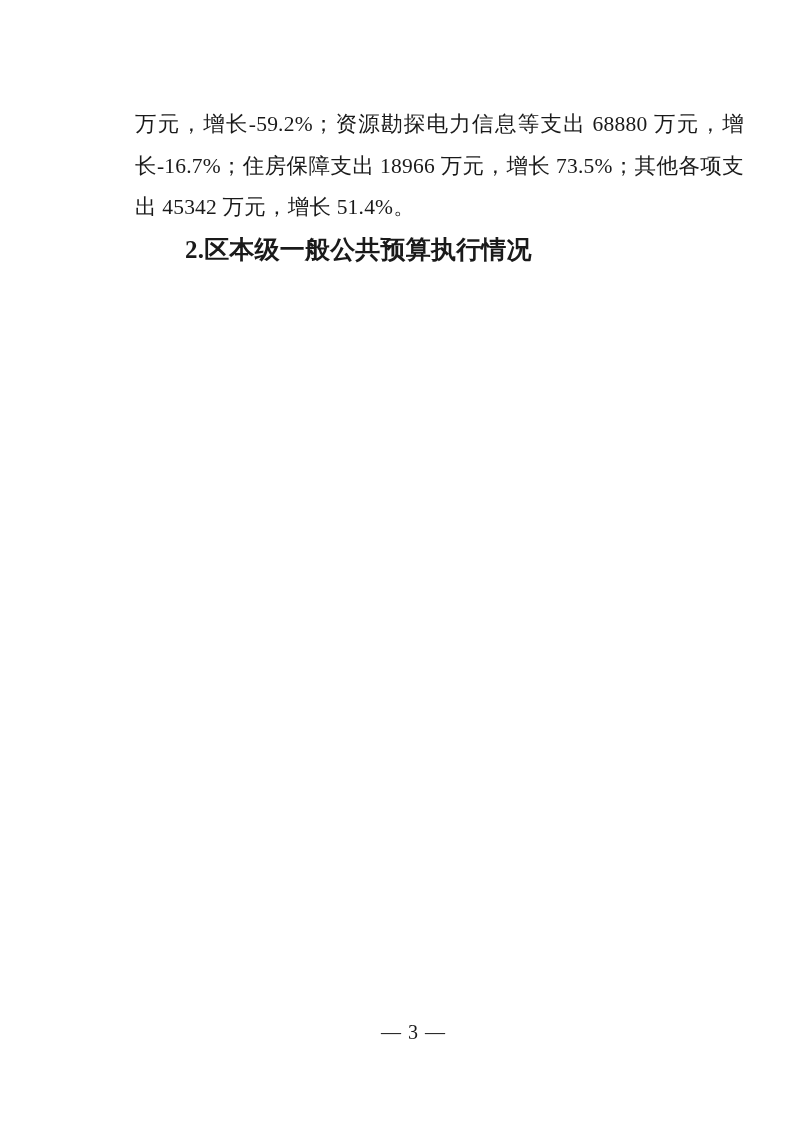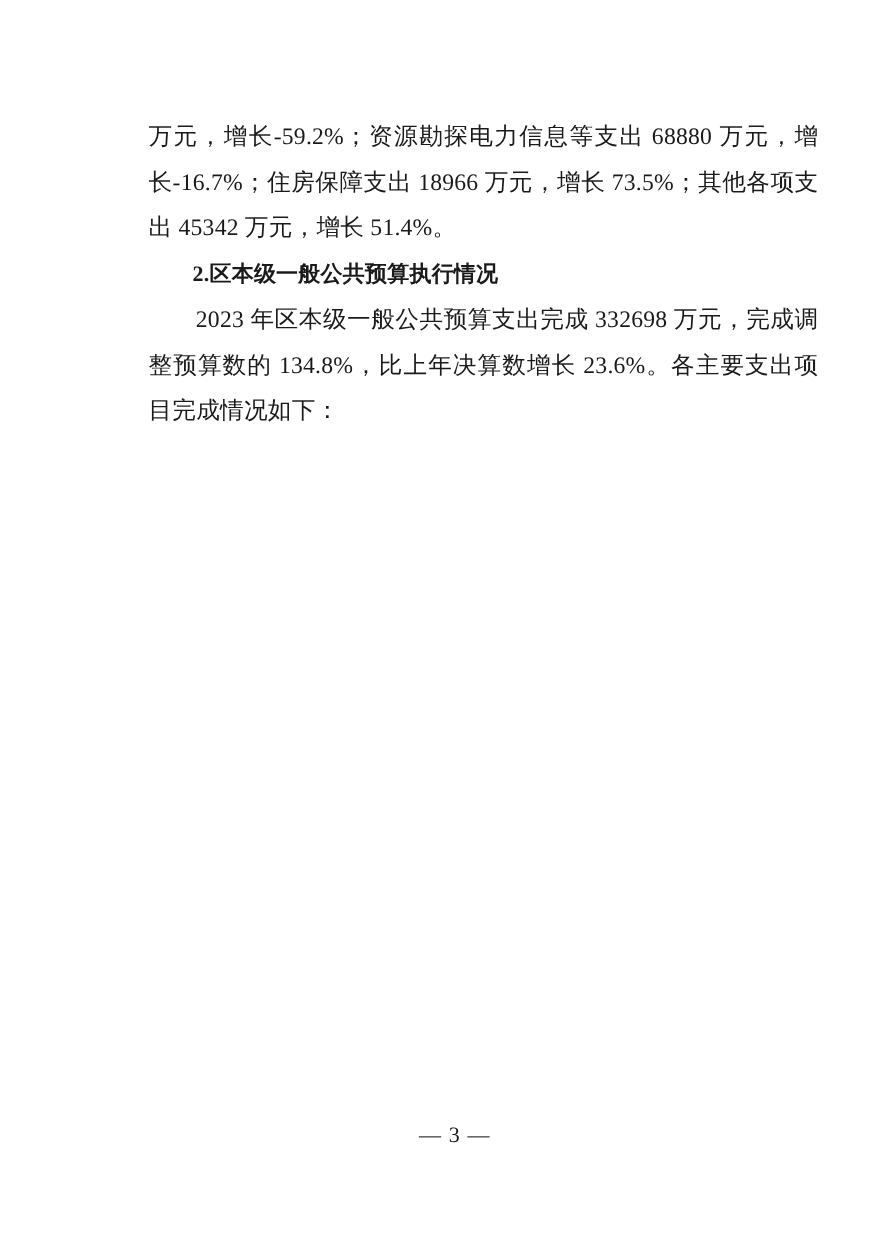--- a/index.html
+++ b/index.html
@@ -33,21 +33,21 @@
     line-height: 41.5px;
     text-align: justify;
     text-justify: inter-ideograph;
     letter-spacing: 0.2px;
     margin: 0;
   }
   .para.indent {
     text-indent: 2em;
   }
   .heading {
-    font-size: 20px;
+    font-size: 25px;
     line-height: 41.5px;
     font-weight: bold;
     text-indent: 2em;
     margin: 0;
     letter-spacing: 0.2px;
   }
   .page-number {
     position: absolute;
     left: 0;
     right: 0;
@@ -60,16 +60,15 @@
     padding-right: 52px;
   }
 </style>
 </head>
 <body>
 
 <div class="page">
   <div class="doc-body">
     <p class="para">万元，增长-59.2%；资源勘探电力信息等支出 68880 万元，增长-16.7%；住房保障支出 18966 万元，增长 73.5%；其他各项支出 45342 万元，增长 51.4%。</p>
     <p class="heading">2.区本级一般公共预算执行情况</p>
-    <p class="para indent">2023 年区本级一般公共预算支出完成 332698 万元，完成调整预算数的 134.8%，比上年决算数增长 23.6%。各主要支出项目完成情况如下：</p>
   </div>
   <div class="page-number">— 3 —</div>
 </div>
 
 </body></html>

